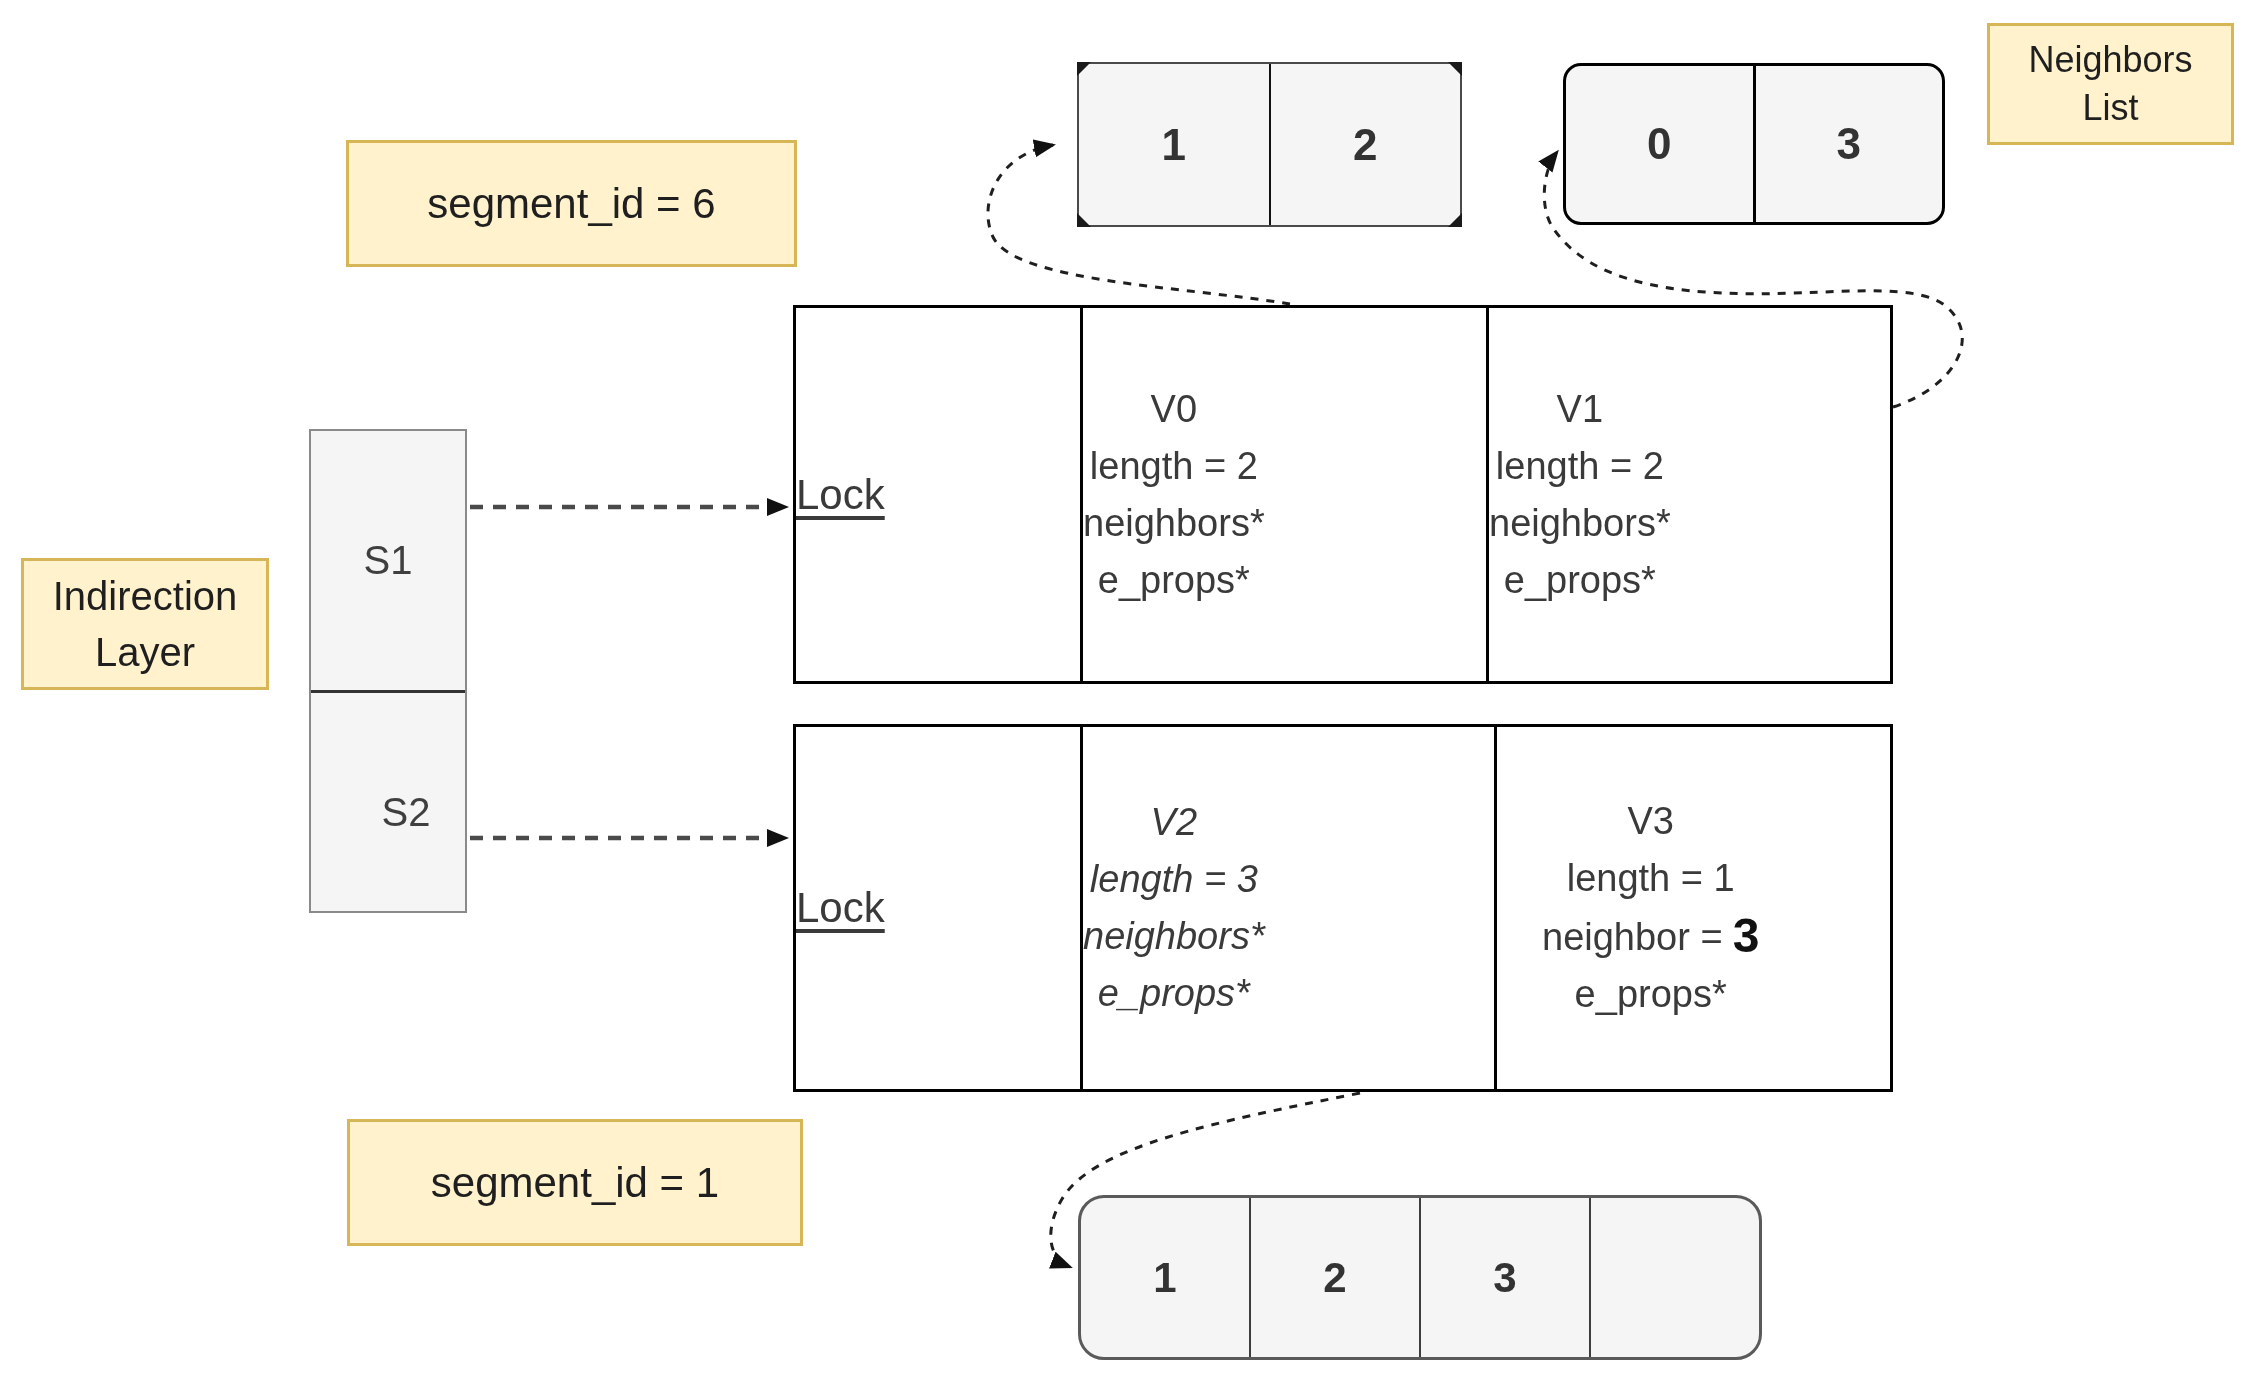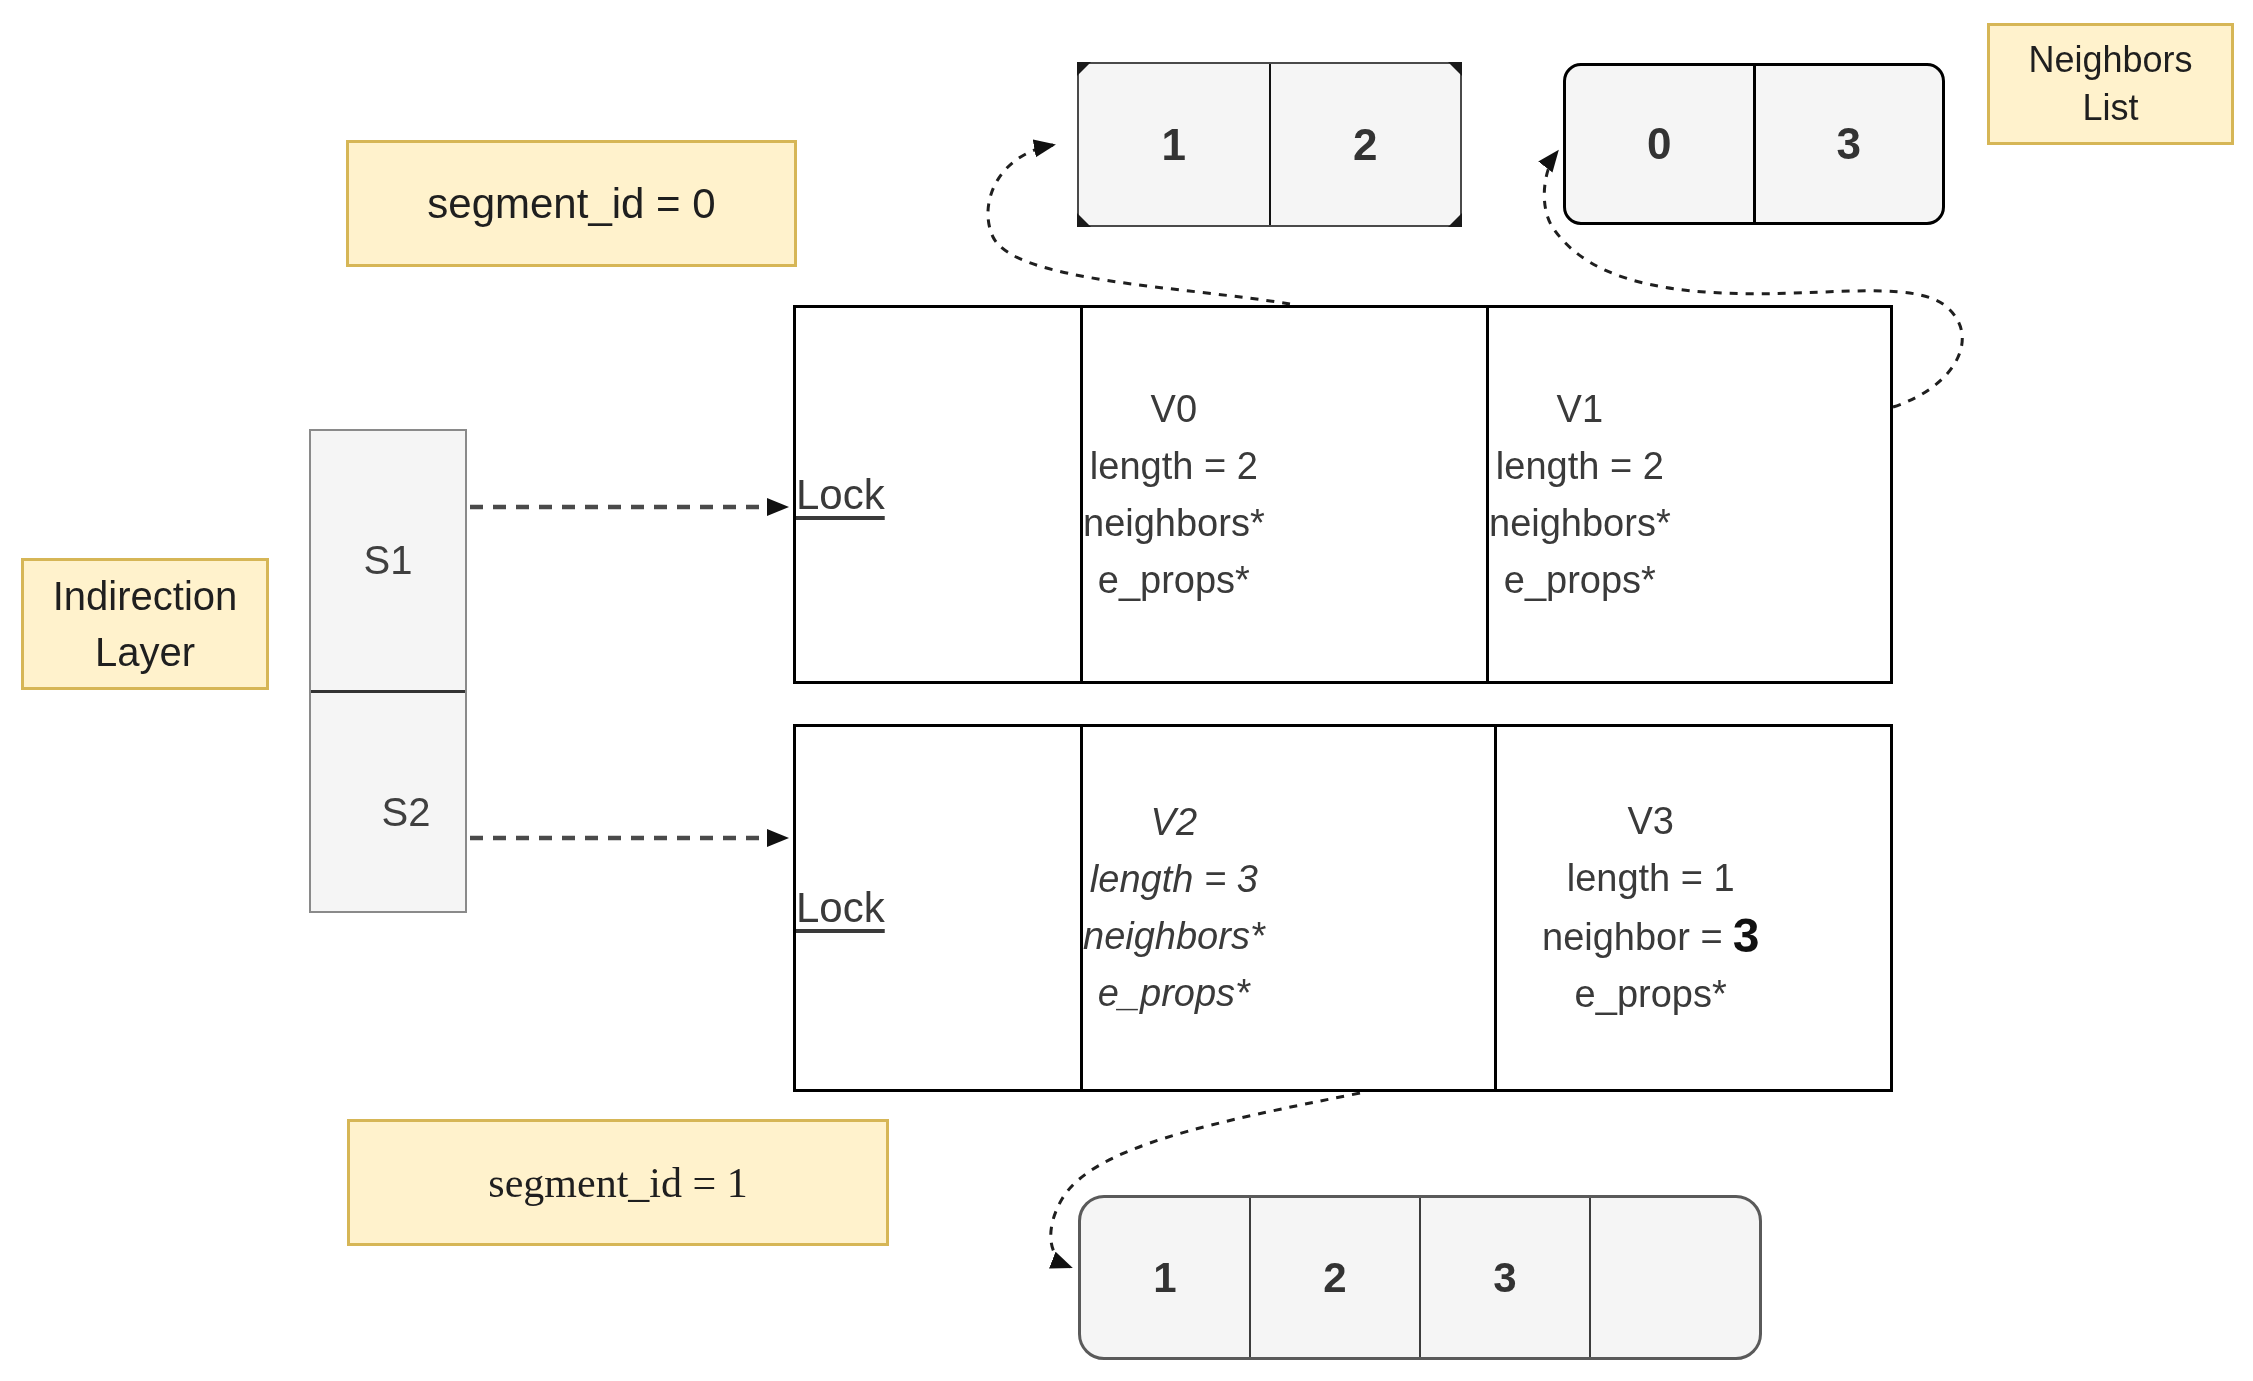--- a/index.html
+++ b/index.html
@@ -74,24 +74,24 @@
       </marker>
     </defs>
     <path d="M470 507 H786" fill="none" stroke="#4a4a4a" stroke-width="4.5" stroke-dasharray="13 10" marker-end="url(#ah)"></path>
     <path d="M470 838 H786" fill="none" stroke="#4a4a4a" stroke-width="4.5" stroke-dasharray="13 10" marker-end="url(#ah)"></path>
     <path d="M1290 304 C1180 286 1015 282 993 237 C978 205 996 155 1053 145" fill="none" stroke="#1f1f1f" stroke-width="3" stroke-dasharray="8 8" marker-end="url(#ah)"></path>
     <path d="M1893 407 C1952 388 1982 340 1948 308 C1914 276 1810 300 1705 292 C1623 286 1578 264 1553 228 C1539 207 1543 170 1557 152" fill="none" stroke="#1f1f1f" stroke-width="3" stroke-dasharray="8 8" marker-end="url(#ah)"></path>
     <path d="M1360 1093 C1215 1122 1093 1146 1062 1199 C1045 1228 1047 1258 1070 1267" fill="none" stroke="#1f1f1f" stroke-width="3" stroke-dasharray="8 8" marker-end="url(#ah)"></path>
   </svg>
 
   <div class="abs ylabel one" style="left:346px;top:140px;width:451px;height:127px;">
-    <span>segment_id = 0</span>
+    <span>segment_id = 6</span>
   </div>
 
-  <div class="abs ylabel one" style="left:347px;top:1119px;width:542px;height:127px;font-family:Liberation Serif, serif;">
+  <div class="abs ylabel one" style="left:347px;top:1119px;width:456px;height:127px;">
     <span>segment_id = 1</span>
   </div>
 
   <div class="abs ylabel two-lg" style="left:21px;top:558px;width:248px;height:132px;">
     <span>Indirection</span>
     <span>Layer</span>
   </div>
 
   <div class="abs ylabel two-sm" style="left:1987px;top:23px;width:247px;height:122px;">
     <span>Neighbors</span>

